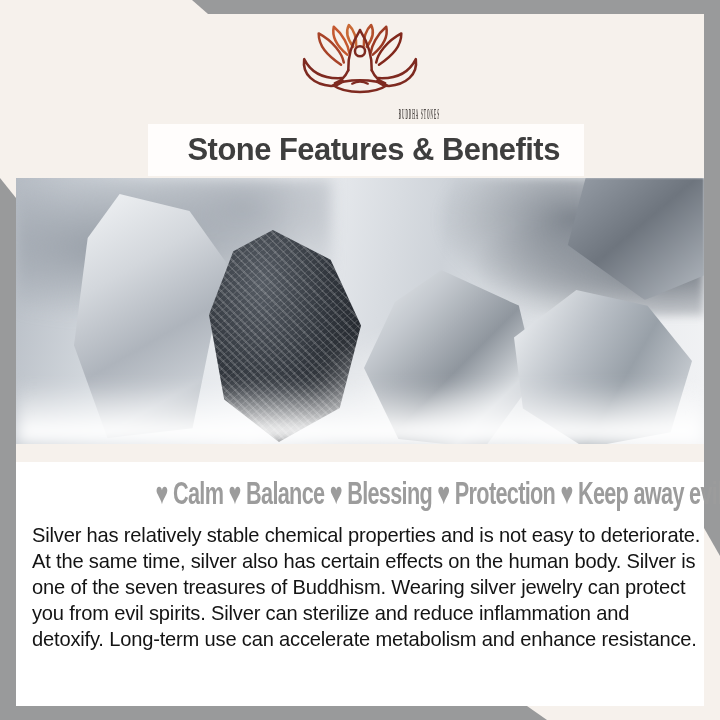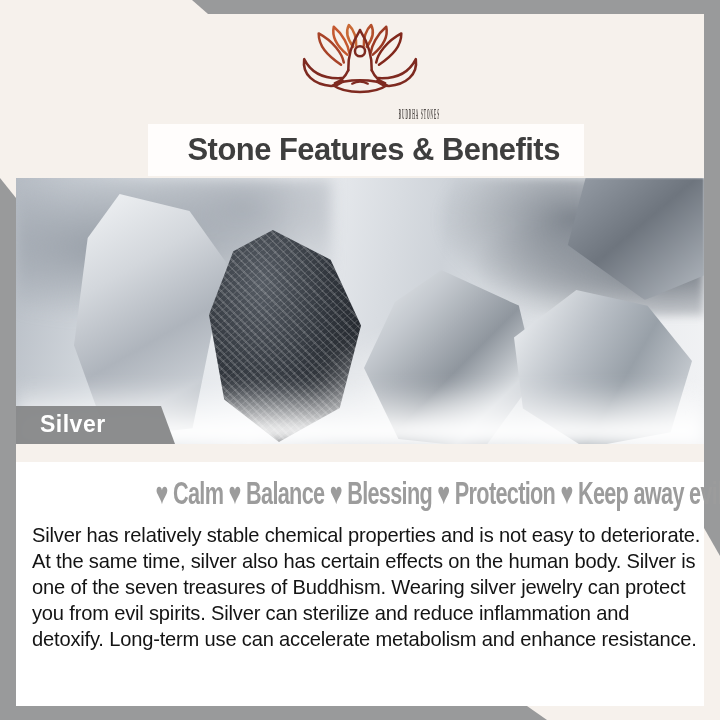--- a/index.html
+++ b/index.html
@@ -123,23 +123,20 @@
     <div class="ph-dark-tr"></div>
     <div class="ph-rocks-tr"></div>
     <div class="ph-slab-left"></div>
     <div class="ph-dark-rock"></div>
     <div class="ph-glow-center"></div>
     <div class="ph-chunk-mid"></div>
     <div class="ph-chunk-right"></div>
     <div class="ph-fg-blur"></div>
   </div>
 
-  <div class="photo-label">
-    <span>Silver</span>
-  </div>
 
   <div class="white-section">
     <div class="benefits-wrap">
       <span class="benefits" style="transform: scaleX(0.699677);">♥ Calm ♥ Balance ♥ Blessing ♥ Protection ♥ Keep away evil spirits ♥</span>
     </div>
     <div class="description" style="transform: scaleX(0.958393);">
       <div class="desc-line">Silver has relatively stable chemical properties and is not easy to deteriorate.</div>
       <div class="desc-line">At the same time, silver also has certain effects on the human body. Silver is</div>
       <div class="desc-line">one of the seven treasures of Buddhism. Wearing silver jewelry can protect</div>
       <div class="desc-line">you from evil spirits. Silver can sterilize and reduce inflammation and</div>

